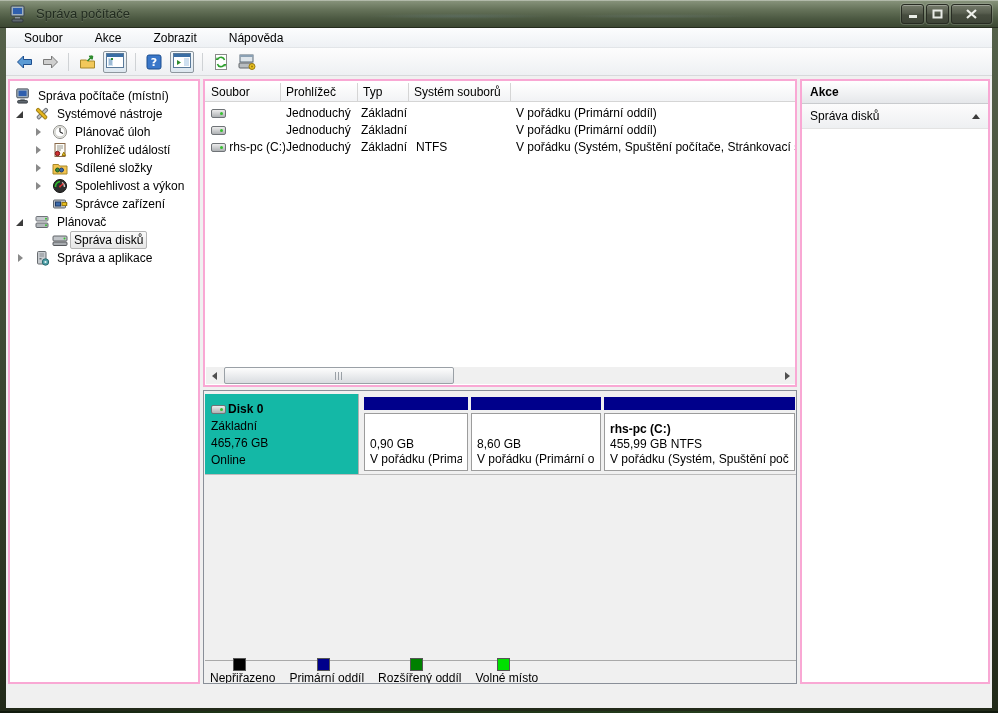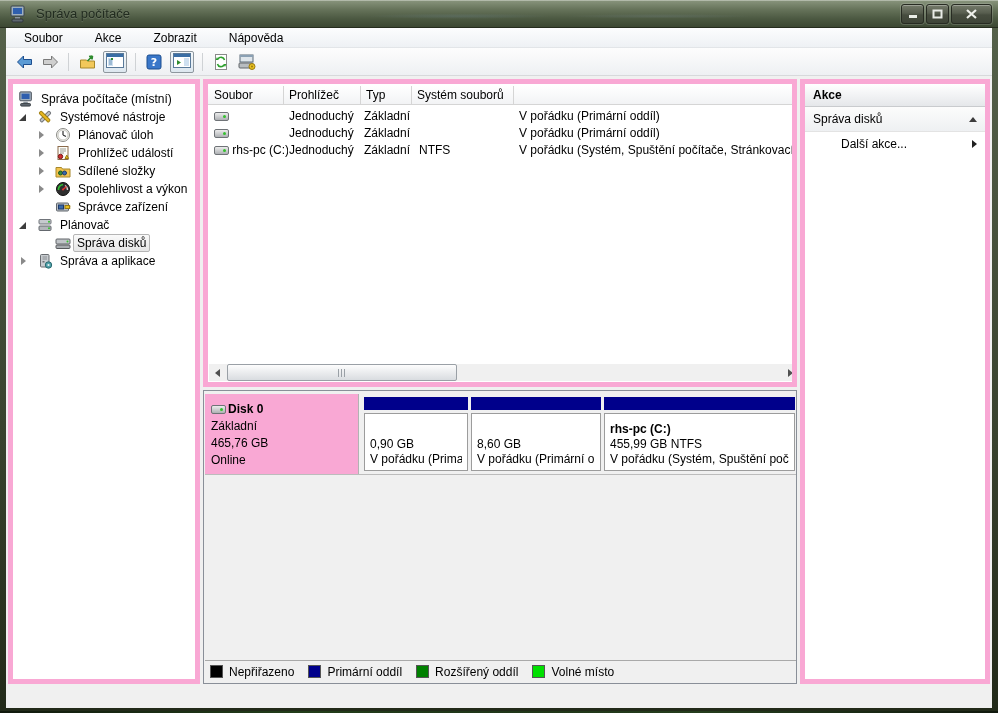--- a/index.html
+++ b/index.html
@@ -57,21 +57,21 @@
     display:flex; align-items:center; padding-left:8px; gap:6px;
   }
   .tb-sep { width:1px; height:18px; background:#cfd2d5; margin:0 2px; }
   .tb-ico { width:20px; height:20px; display:flex; align-items:center; justify-content:center; }
   .tb-toggle {
     border:1px solid #8e979e; border-radius:2px; padding:1px 2px;
     background:linear-gradient(#f4f8fb,#dde7ef);
   }
 
   
-  .panel { background:#fff; border:5px solid #f9a8d4; }
+  .panel { background:#fff; border:2px solid #f9a8d4; }
   .tree-panel  { left:8px;  top:79px; width:192px; height:605px; overflow:hidden; }
   .mid-top     { left:203px; top:79px; width:594px; height:308px; overflow:hidden; }
   .mid-bottom  { left:203px; top:390px; width:594px; height:294px; background:#f0f0f0; border:1px solid #898f98; overflow:hidden; }
   .right-panel { left:800px; top:79px; width:190px; height:605px; overflow:hidden; }
 
   
   .tree-row { position:absolute; height:18px; display:flex; align-items:center; white-space:nowrap; }
   .exp-col { width:0; height:0; position:absolute; }
   .exp-closed { border-top:4px solid transparent; border-bottom:4px solid transparent; border-left:5px solid #8a8a8a; }
   .exp-open   { border-left:7px solid transparent; border-bottom:7px solid #3c3c3c; }
@@ -96,32 +96,32 @@
   .tri-r { width:0;height:0;border-top:4px solid transparent;border-bottom:4px solid transparent;border-left:5px solid #505050; }
   .sb-thumb { position:absolute; left:18px; top:0; width:230px; height:17px;
               border:1px solid #9aa0a6; border-radius:2px; background:linear-gradient(#fdfdfd,#d9dce0);
               display:flex; align-items:center; justify-content:center; }
   .sb-grip { width:9px; height:8px; background:repeating-linear-gradient(90deg,#9aa0a6 0 1px,transparent 1px 3px); }
 
   
   .dg-row { position:absolute; left:1px; width:591px; border-bottom:1px solid #bcbcbc; }
   .disk-row  { top:3px; height:81px; }
   .cdrom-row { top:84px; height:84px; }
-  .dg-label { position:absolute; left:0; top:0; width:154px; height:100%; background:#f9a8d4; border-right:1px solid #b2b2b2; padding:7px 6px 0 6px; line-height:17px; }
+  .dg-label { position:absolute; left:0; top:0; width:154px; height:100%; background:#14b8a6; border-right:1px solid #b2b2b2; padding:7px 6px 0 6px; line-height:17px; }
   .dg-title { font-weight:bold; display:flex; align-items:center; gap:2px; }
   .part { position:absolute; top:3px; height:74px; }
   .part-hdr { height:13px; width:100%; }
   .part-body { margin-top:3px; height:58px; border:1px solid #9c9c9c; background:#fff;
                display:flex; flex-direction:column; justify-content:flex-end; padding:3px 5px; overflow:hidden; }
   .part-line { line-height:15px; white-space:nowrap; overflow:hidden; }
 
   
   .legend { position:absolute; left:1px; bottom:1px; width:591px; height:22px;
             background:#f0f0f0; border-top:1px solid #a9a9a9; display:flex; align-items:center; padding-left:5px; }
-  .lg-item { display:flex; align-items:center; margin-right:14px; }
+  .lg-item { display:flex; align-items:center; margin-right:14px;flex-direction:column; }
   .lg-sw { width:13px; height:13px; border:1px solid #555; margin-right:6px; }
 
   
   .ap-header { height:23px; background:linear-gradient(#ffffff,#e5e7ea); border-bottom:1px solid #c9cbce;
                font-weight:bold; display:flex; align-items:center; padding-left:8px; }
   .ap-section { height:25px; background:linear-gradient(#fcfcfc,#eef0f2); border-bottom:1px solid #e3e3e3;
                 display:flex; align-items:center; padding:0 8px; }
   .ap-collapse { margin-left:auto; width:0; height:0; border-left:4px solid transparent; border-right:4px solid transparent; border-bottom:5px solid #3c3c3c; }
   .ap-more { height:24px; display:flex; align-items:center; padding:0 8px 0 36px; }
   .ap-arrow { margin-left:auto; width:0; height:0; border-top:4px solid transparent; border-bottom:4px solid transparent; border-left:5px solid #202020; }
@@ -446,19 +446,15 @@
 </div>
 
 <div class="abs panel right-panel">
   <div class="ap-header">
     <span>Akce</span>
   </div>
   <div class="ap-section">
     <span>Správa disků</span>
     <span class="ap-collapse"></span>
   </div>
-  <div class="ap-more">
-    <span>Další akce...</span>
-    <span class="ap-arrow"></span>
-  </div>
 </div>
 
 <div class="abs statusbar"></div>
 
 </body></html>

